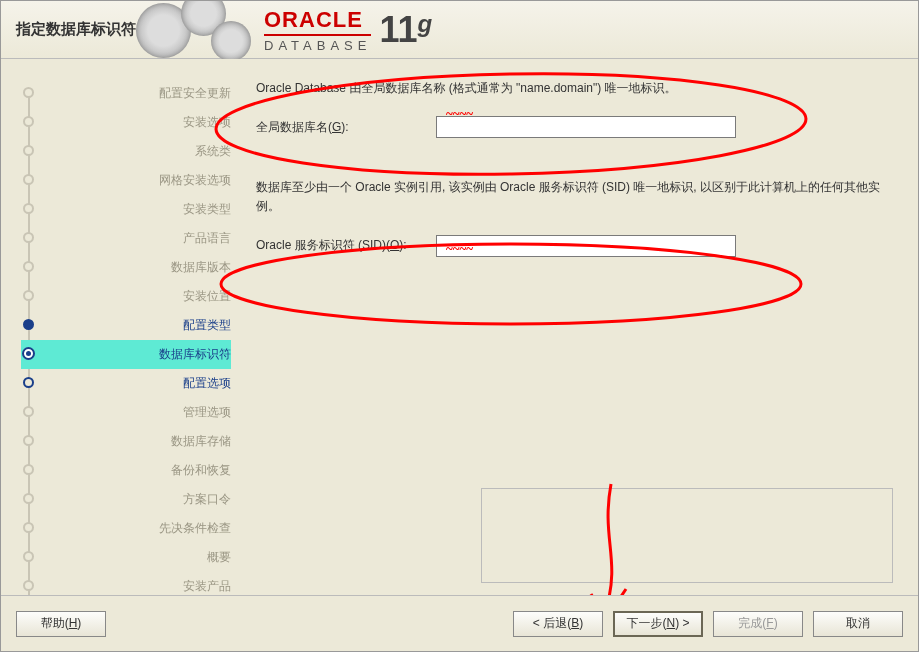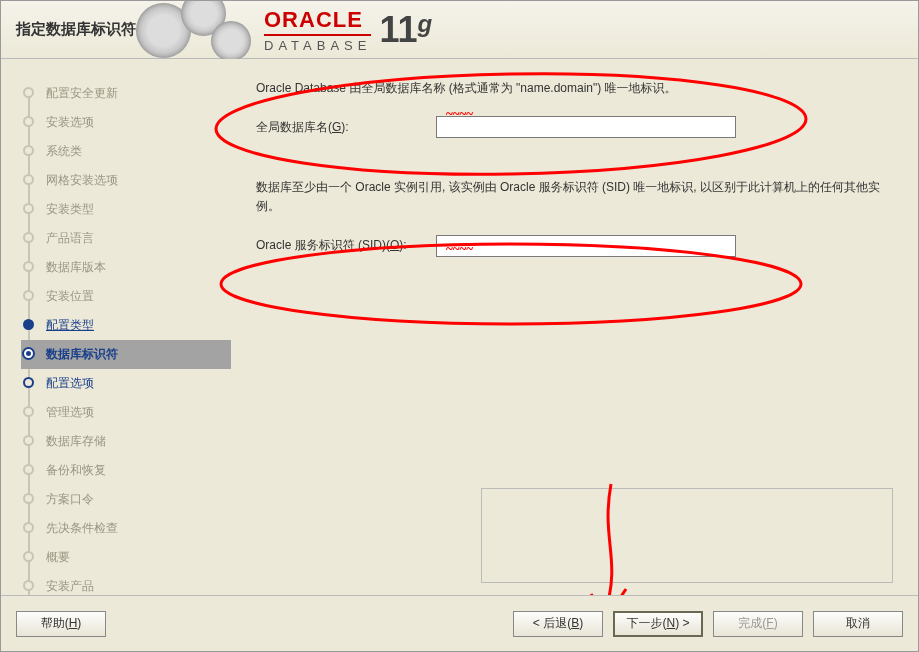--- a/index.html
+++ b/index.html
@@ -11,29 +11,29 @@
   .gears { position: relative; width: 120px; height: 58px; overflow: hidden; }
   .gear { position: absolute; border-radius: 50%; background: radial-gradient(circle,#ddd 40%,#bbb 70%,#999 100%); box-shadow: inset 0 0 5px rgba(0,0,0,.3); }
   .gear.g1 { width: 55px; height: 55px; left: 0; top: 2px; }
   .gear.g2 { width: 45px; height: 45px; left: 45px; top: -10px; }
   .gear.g3 { width: 40px; height: 40px; left: 75px; top: 20px; }
   .oracle-text { font-family: Arial, sans-serif; color: #cc0000; font-weight: bold; font-size: 22px; letter-spacing: 1px; }
   .db-text { font-family: Arial, sans-serif; color: #555; font-size: 13px; letter-spacing: 5px; display: block; border-top: 2.5px solid #cc0000; padding-top: 2px; margin-top: 1px; }
   .ver { font-size: 36px; font-weight: bold; color: #444; line-height: 1; }
   .ver sup { font-style: italic; font-size: 24px; vertical-align: top; }
   .body { flex: 1; display: flex; overflow: hidden; }
-  .sidebar { width: 230px; background: #ece9d8; padding: 20px 0 0 20px; border-right: 0; }
+  .sidebar { width: 230px; background: #ece9d8; padding: 20px 0 0 20px; border-right: 0; text-align: right; }
   .step-list { list-style: none; margin: 0; padding: 0; position: relative; }
   .step-list::before { content: ""; position: absolute; left: 7px; top: 10px; bottom: 10px; width: 2px; background: #c9c5b5; }
   .step-item { position: relative; padding: 6px 0 6px 25px; font-size: 12px; color: #9a9684; cursor: default; }
   .step-item .dot { position: absolute; left: 2px; top: 8px; width: 11px; height: 11px; border-radius: 50%; background: #ece9d8; border: 2px solid #c9c5b5; }
   .step-item.done { color: #1a3f8a; }
   .step-item.done .dot { border-color: #1a3f8a; background: #1a3f8a; }
-  .step-item.done .label { text-decoration: underline; }
-  .step-item.current { color: #1a3f8a; font-weight: bold; background: #a3a3a3; }
+  .step-item.done .label { }
+  .step-item.current { color: #1a3f8a; font-weight: normal; background: #5eead4; }
   .step-item.current .dot { border-color: #1a3f8a; background: #fff; width: 13px; height: 13px; left: 1px; top: 7px; }
   .step-item.current .dot::after { content: ""; position: absolute; inset: 2px; border-radius: 50%; background: #1a3f8a; }
   .step-item.future { color: #1a3f8a; }
   .step-item.future .dot { border-color: #1a3f8a; background: #ece9d8; }
   .step-item.future .label { }
   .content { flex: 1; background: #ece9d8; padding: 20px 25px 10px 25px; position: relative; display: flex; flex-direction: column; }
   .content-top { flex: 1; }
   .desc { font-size: 12px; color: #333; margin: 0 0 18px 0; line-height: 1.6; }
   .field-row { display: flex; align-items: center; margin-bottom: 10px; }
   .field-label { width: 180px; font-size: 12px; color: #333; }

